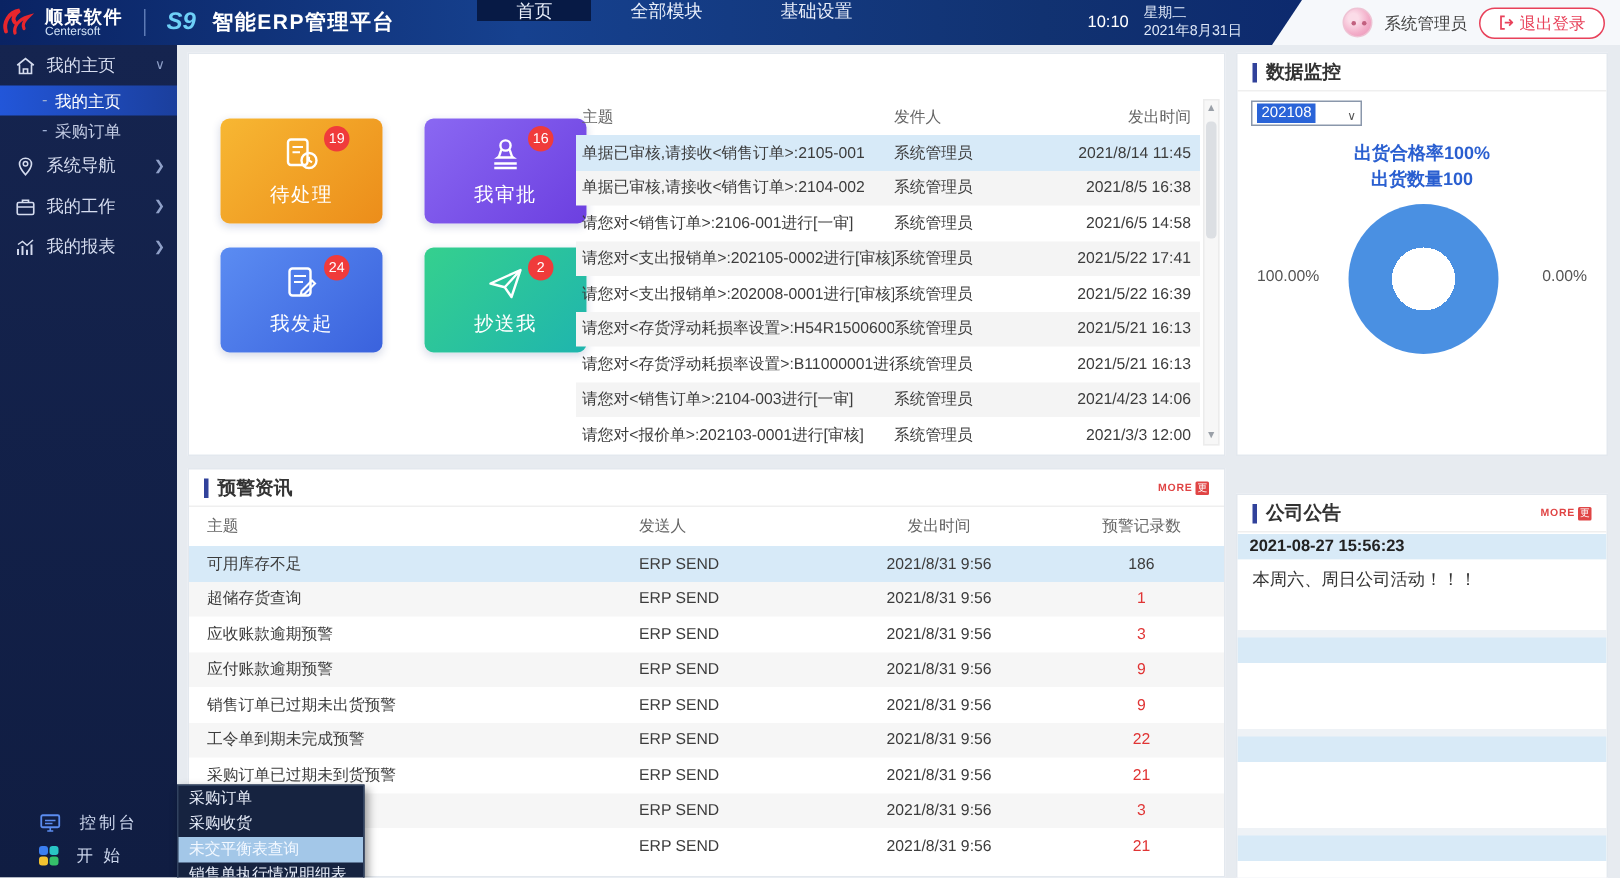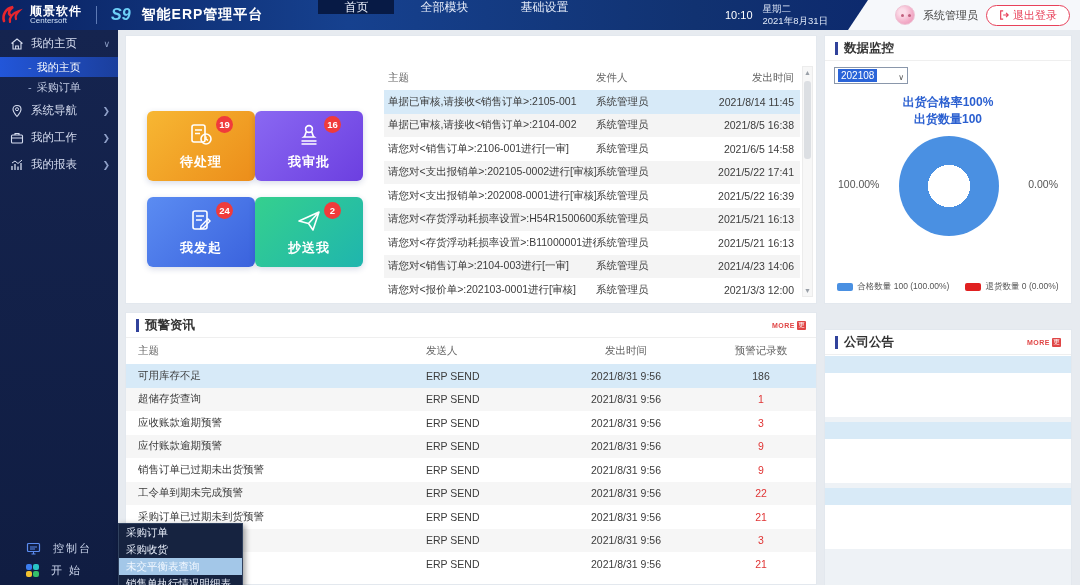--- a/index.html
+++ b/index.html
@@ -54,21 +54,21 @@
   
   .panel { position: absolute; background: #fff; border: 1px solid #e3e8ee; }
   .panel-title { height: 25px; display: flex; align-items: center; gap: 6px; padding: 0 10px; border-bottom: 1px solid #efefef; }
   .title-bar { width: 3px; height: 13px; background: #31429b; }
   .title-text { font-size: 12.5px; color: #333; font-weight: bold; }
   .more { margin-left: auto; display: flex; align-items: center; gap: 2px; cursor: pointer; }
   .more-txt { color: #e04545; font-size: 7px; font-weight: bold; letter-spacing: .5px; }
   .more-sq { width: 9px; height: 9px; background: #e04545; color: #fff; font-size: 6.5px; display: flex; align-items: center; justify-content: center; border-radius: 1px; }
   
   .approval { top: 35px; left: 125px; width: 692px; height: 269px; }
-  .tiles { position: absolute; left: 21px; top: 75px; display: grid; grid-template-columns: 108px 108px; grid-template-rows: 70px 70px; gap: 16px 0; font-weight: bold; }
+  .tiles { position: absolute; left: 21px; top: 43px; display: grid; grid-template-columns: 108px 108px; grid-template-rows: 70px 70px; gap: 16px 28px; }
   .tile { border-radius: 6px; position: relative; display: flex; flex-direction: column; align-items: center; justify-content: center; gap: 5px; color: #fff; cursor: pointer; box-shadow: 0 2px 6px rgba(30,50,120,.18); }
   .tile-label { font-size: 13px; letter-spacing: 1px; }
   .tile-badge { position: absolute; top: 5px; right: 22px; min-width: 17px; height: 17px; border-radius: 9px; background: #f03b3b; color: #fff; font-size: 9.5px; display: flex; align-items: center; justify-content: center; padding: 0 3px; }
   .tile-icon { width: 26px; height: 26px; }
   .appr-table { position: absolute; left: 258px; top: 30px; right: 16px; bottom: 4px; font-size: 10.5px; }
   .appr-head, .appr-row { display: flex; align-items: center; }
   .appr-head { height: 24px; color: #666; }
   .appr-row { height: 23.5px; color: #3c3c3c; cursor: pointer; }
   .appr-row:nth-child(even) { background: #f4f4f4; }
   .appr-row.hl { background: #d7eaf8; }
@@ -320,31 +320,20 @@
     <span class="period-value">202108</span>
     <span class="period-chev">∨</span>
   </div>
   <div class="monitor-lines">
     <div>出货合格率100%</div>
     <div>出货数量100</div>
   </div>
   <span class="pct-left">100.00%</span>
   <div class="donut" style="background: radial-gradient(circle, rgb(255, 255, 255) 0px, rgb(255, 255, 255) 21px, rgb(74, 144, 226) 21px, rgb(74, 144, 226) 100%);"></div>
   <span class="pct-right">0.00%</span>
-  <div class="legend">
-
-  <span class="legend-item">
-        <span class="legend-swatch" style="background: rgb(74, 144, 226);"></span>
-        <span>合格数量 100 (100.00%)</span>
-      </span>
-      <span class="legend-item">
-        <span class="legend-swatch" style="background: rgb(224, 32, 32);"></span>
-        <span>退货数量 0 (0.00%)</span>
-      </span>
-    </div>
 </div>
 
 <div class="panel alerts">
   <div class="panel-title">
     <span class="title-bar"></span>
     <span class="title-text">预警资讯</span>
     <span class="more">
       <span class="more-txt">MORE</span>
       <span class="more-sq">更</span>
     </span>
@@ -418,20 +407,24 @@
   <div class="panel-title">
     <span class="title-bar"></span>
     <span class="title-text">公司公告</span>
     <span class="more">
       <span class="more-txt">MORE</span>
       <span class="more-sq">更</span>
     </span>
   </div>
   <div class="notice-body">
 
+  <div class="notice-item">
+        <div class="n-time">2021-08-27 15:56:23</div>
+        <div class="n-text">本周六、周日公司活动！！！</div>
+      </div>
       <div class="notice-item">
         <div class="n-time"></div>
         <div class="n-text"></div>
       </div>
       <div class="notice-item">
         <div class="n-time"></div>
         <div class="n-text"></div>
       </div>
       <div class="notice-item">
         <div class="n-time"></div>

